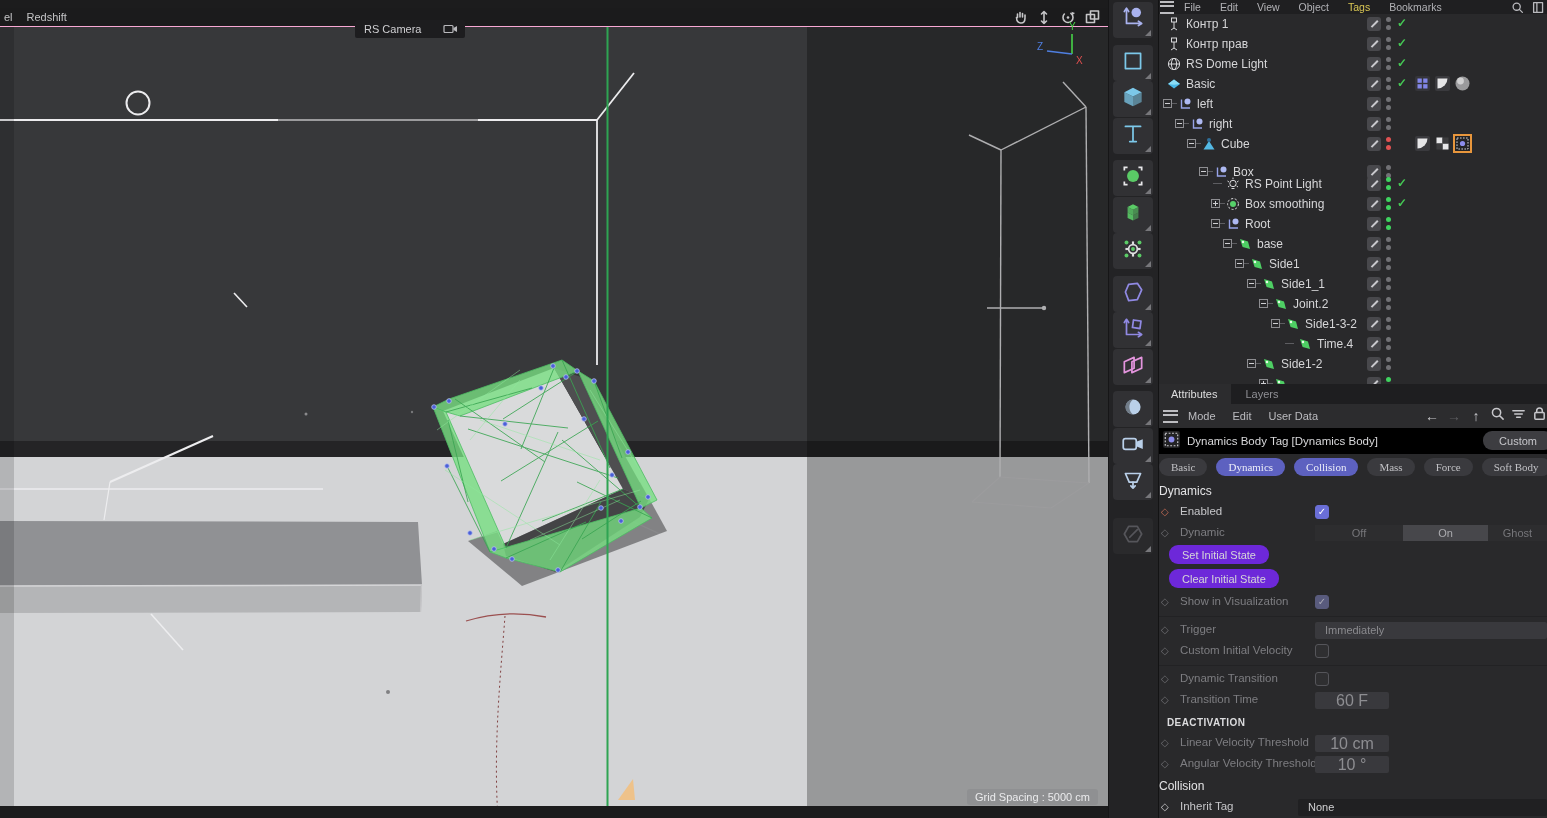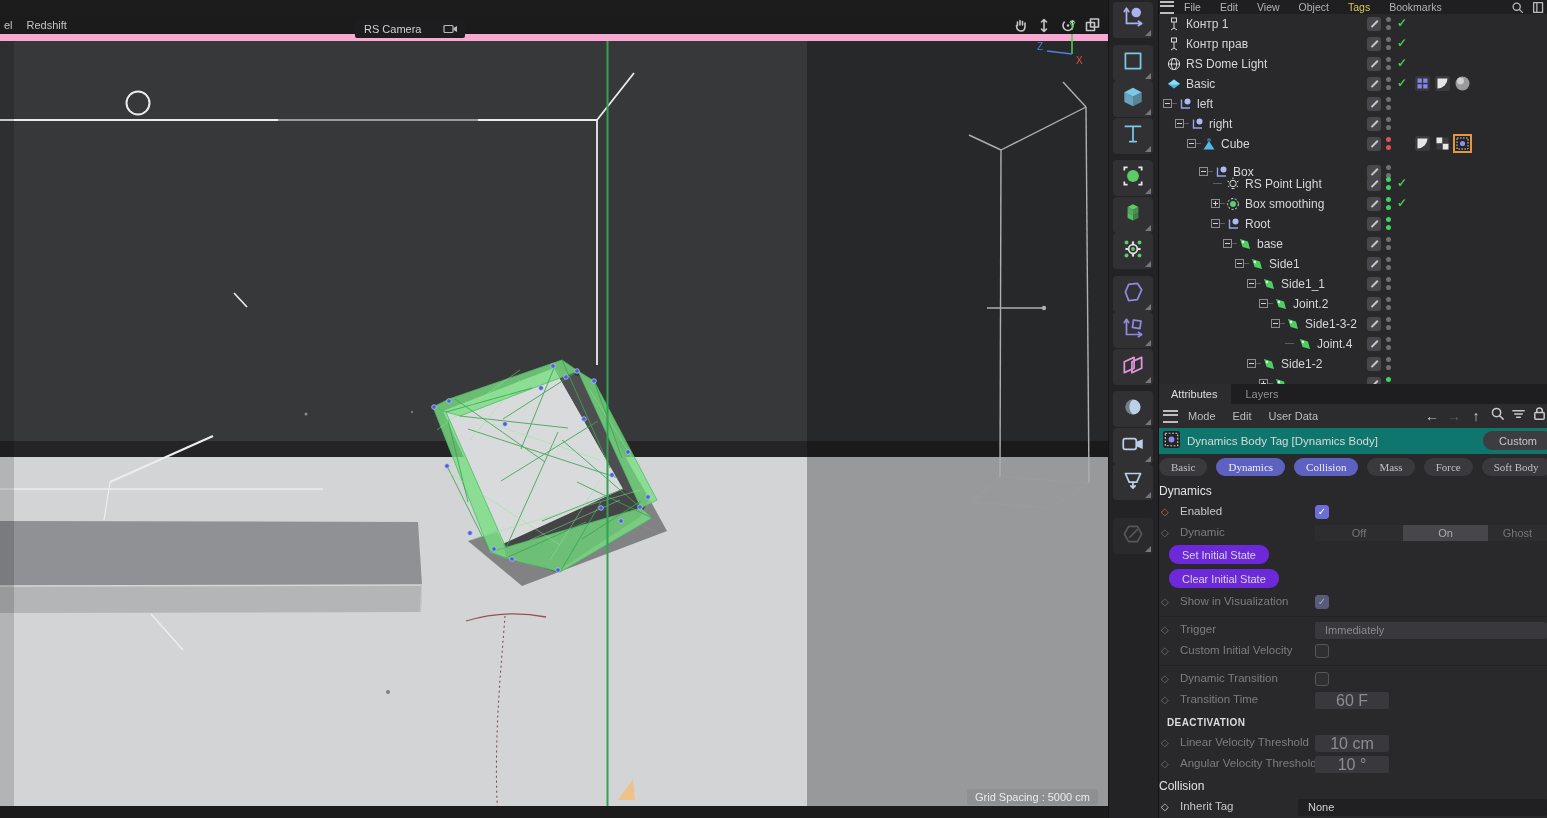--- a/index.html
+++ b/index.html
@@ -1,21 +1,21 @@
 <!DOCTYPE html>
 <html><head>
 <meta charset="utf-8">
 <style>
   html,body{margin:0;padding:0;}
   body{width:1547px;height:818px;position:relative;overflow:hidden;background:#242424;
        font-family:"Liberation Sans",sans-serif;-webkit-user-select:none;user-select:none;color:#ccc;}
   
   #viewport{position:absolute;left:0;top:0;width:1108px;height:818px;background:#1c1c1d;}
-  #vp-topbar{position:absolute;left:0;top:16px;width:1108px;height:18px;background:#1b1b1c;
-             border-bottom:7px solid #f9a8d4;display:flex;align-items:center;z-index:5;}
+  #vp-topbar{position:absolute;left:0;top:8px;width:1108px;height:18px;background:#1b1b1c;
+             border-bottom:1px solid #f9a8d4;display:flex;align-items:center;z-index:5;}
   .vp-menuitem{font-size:11px;color:#c4c4c6;margin-left:14px;}
   .vp-menuitem:first-child{margin-left:4px;}
   #vp-navicons{position:absolute;right:8px;top:1px;display:flex;gap:7px;}
   #vp-navicons .nicon{width:17px;height:16px;display:flex;align-items:center;justify-content:center;}
   #vp-scene{position:absolute;left:0;top:0;width:1108px;height:818px;z-index:1;}
   #vp-bottom{position:absolute;left:0;top:806px;width:1108px;height:12px;background:#1c1c1d;z-index:4;}
   #camera-pill{position:absolute;left:355px;top:20px;width:110px;height:18px;background:#1d1d1f;
                border-radius:2px;display:flex;align-items:center;z-index:6;}
   #camera-pill span{font-size:11px;color:#cfcfd2;margin-left:9px;flex:1;}
   #grid-label{position:absolute;left:967px;top:789px;height:16px;background:#8f9092;border-radius:3px;
@@ -55,21 +55,21 @@
   #attr-tabs{position:absolute;left:0;top:384px;width:100%;height:20px;background:#1e1e20;display:flex;}
   .atab{height:20px;display:flex;align-items:center;padding:0 14px;font-size:11px;color:#8f8f94;}
   .atab.on{background:#2c2c2e;color:#dededf;}
   #attr-toolbar{position:absolute;left:0;top:404px;width:100%;height:24px;background:#2c2c2e;display:flex;align-items:center;}
   .a-burger{width:15px;height:9px;margin:0 10px 0 6px;border-top:2px solid #bdbdc1;border-bottom:2px solid #bdbdc1;position:relative;}
   .a-burger::after{content:"";position:absolute;left:0;top:2.5px;width:100%;height:2px;background:#bdbdc1;}
   .a-menuitem{font-size:11px;color:#bcbcc0;margin-right:17px;}
   #a-toolicons{position:absolute;right:0;top:2px;display:flex;gap:6px;align-items:center;}
   #a-toolicons .g{font-size:14px;color:#c8c8cc;width:16px;text-align:center;}
   #a-toolicons .g.dim{color:#5c5c60;}
-  #obj-row{position:absolute;left:0;top:428px;width:100%;height:26px;background:#0f766e;display:flex;align-items:center;}
+  #obj-row{position:absolute;left:0;top:428px;width:100%;height:26px;background:#000000;display:flex;align-items:center;}
   #obj-title{font-size:11.5px;color:#d8d8da;margin-left:7px;}
   #custom-btn{position:absolute;right:-6px;top:3px;height:19px;background:#3d3d41;border:none;border-radius:9px;
               color:#c6c6ca;font-size:11px;padding:0 16px;font-family:inherit;}
   #sec-tabs{position:absolute;left:2px;top:454px;width:100%;height:26px;display:flex;gap:9px;align-items:center;overflow:hidden;}
   .stab{height:18px;border:none;border-radius:9px;background:#3a3a3e;color:#c0c0c4;font-size:11px;
         padding:0 12px;font-family:Liberation Serif, serif;white-space:nowrap;}
   .stab.on{background:#5d61c0;color:#ecedf8;}
   #attr-body{position:absolute;left:0;top:480px;width:100%;height:338px;overflow:hidden;}
   .a-section{height:22px;line-height:22px;font-size:12px;color:#e3e3e5;padding-left:2px;}
   .a-subheader{height:22px;line-height:24px;font-size:10px;font-weight:bold;letter-spacing:.4px;color:#dcdcde;padding-left:10px;}
@@ -669,21 +669,21 @@
         <span class="t-edit"></span>
         <span class="t-dot" style="top:3px;background:#717175"></span>
         <span class="t-dot" style="top:11px;background:#717175"></span>
       </div>
       <div class="t-row" style="top: 320px;">
         <span class="t-dash" style="left:128px;width:9px"></span>
         <span class="t-icon" style="left:141px"><svg width="14" height="14" viewBox="0 0 14 14">
             <polygon points="2,2 10,4.6 12,12 4.6,10" fill="#4ecf64"></polygon>
             <circle cx="5" cy="5" r="1.2" fill="#eafbe9"></circle>
           </svg></span>
-        <span class="t-label" style="left:160px">Joint.4</span>
+        <span class="t-label" style="left:160px">Time.4</span>
         <span class="t-edit"></span>
         <span class="t-dot" style="top:3px;background:#717175"></span>
         <span class="t-dot" style="top:11px;background:#717175"></span>
       </div>
       <div class="t-row" style="top: 340px;">
         <span class="t-expand minus" style="left:90px">
           <i></i>
         </span>
         <span class="t-dash" style="left:99px;width:5px"></span>
         <span class="t-icon" style="left:105px"><svg width="14" height="14" viewBox="0 0 14 14">

